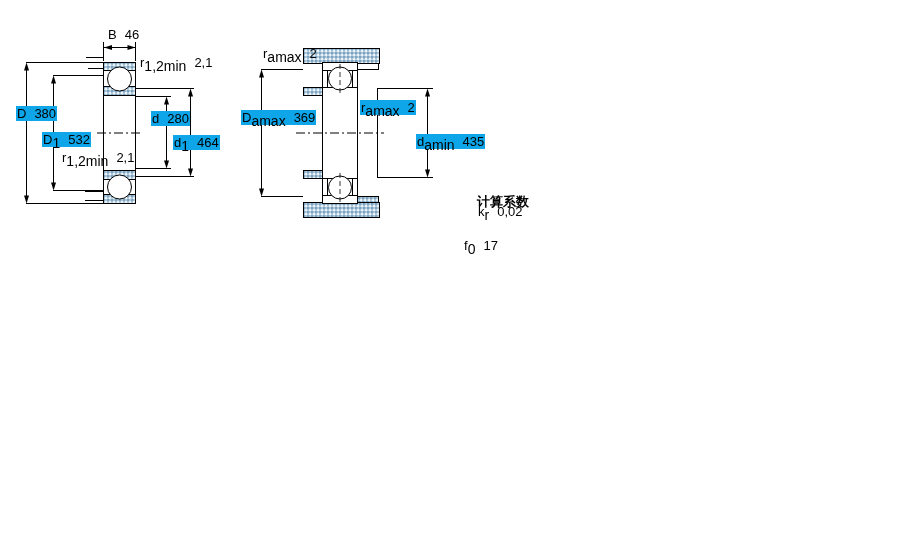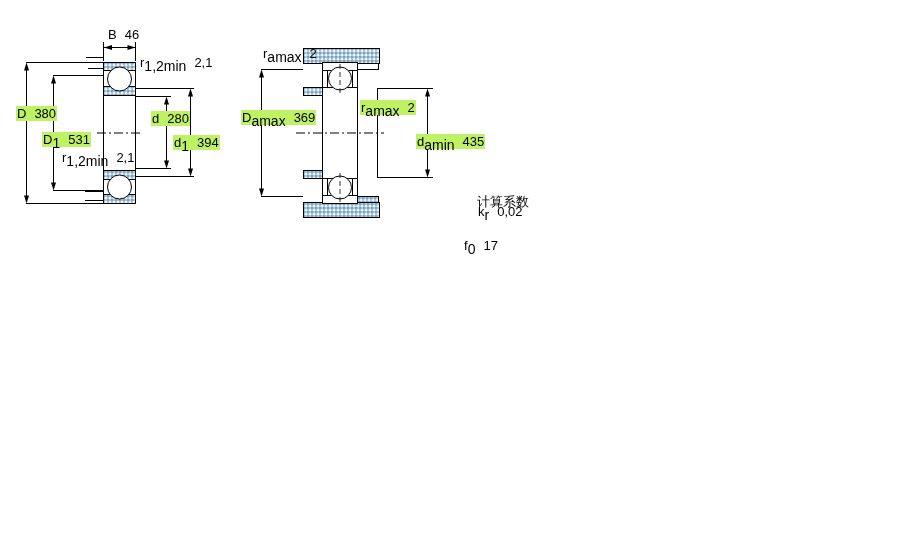--- a/index.html
+++ b/index.html
@@ -16,22 +16,22 @@
       radial-gradient(circle at 3px 3px, #e8f2f8 28%, rgba(0,0,0,0) 36%);
     background-size:4px 4px;
   }
   svg.draw{position:absolute;left:0;top:0;}
   .lbl{
     position:absolute;
     font-size:13px;line-height:14px;white-space:nowrap;color:#000;
   }
   .lbl .s{font-size:14px;position:relative;top:4px;margin-top:16px;}
   .lbl .v{margin-left:8px;}
-  .lbl.bg{background:#bef264;padding:0 1px;text-align:right;}
-  .lbl.bold{font-weight:normal;}
+  .lbl.bg{background:#0ea5e9;padding:0 1px;text-align:right;}
+  .lbl.bold{font-weight:bold;}
 </style>
 </head>
 <body>
 
 <div id="canvas">
 
   <div class="stip" style="left:103px;top:62px;width:33px;height:9px"></div>
   <div class="stip" style="left:103px;top:86px;width:33px;height:9px"></div>
   <div class="stip" style="left:103px;top:171px;width:33px;height:9px"></div>
   <div class="stip" style="left:103px;top:195px;width:33px;height:9px"></div>
@@ -160,27 +160,27 @@
       <path d="M427.5,177.5 l-2.5,-8 l5,0 z"></path>
     </g>
   </svg>
 
   <span class="lbl" style="left:108px;top:27px"><span class="m">B</span><span class="s"></span><span class="v">46</span></span>
 
   <span class="lbl" style="left:140px;top:55px"><span class="m">r</span><span class="s">1,2min</span><span class="v">2,1</span></span>
 
   <span class="lbl bg" style="left:16px;top:106px"><span class="m">D</span><span class="s"></span><span class="v">380</span></span>
 
-  <span class="lbl bg" style="left:42px;top:132px"><span class="m">D</span><span class="s">1</span><span class="v">531</span></span>
+  <span class="lbl bg" style="left:42px;top:132px"><span class="m">D</span><span class="s">1</span><span class="v">532</span></span>
 
   <span class="lbl" style="left:62px;top:150px"><span class="m">r</span><span class="s">1,2min</span><span class="v">2,1</span></span>
 
   <span class="lbl bg" style="left:151px;top:111px"><span class="m">d</span><span class="s"></span><span class="v">280</span></span>
 
-  <span class="lbl bg" style="left:173px;top:135px"><span class="m">d</span><span class="s">1</span><span class="v">394</span></span>
+  <span class="lbl bg" style="left:173px;top:135px"><span class="m">d</span><span class="s">1</span><span class="v">464</span></span>
 
   <span class="lbl" style="left:263px;top:46px"><span class="m">r</span><span class="s">amax</span><span class="v">2</span></span>
 
   <span class="lbl bg" style="left:241px;top:110px"><span class="m">D</span><span class="s">amax</span><span class="v">369</span></span>
 
   <span class="lbl bg" style="left:360px;top:100px"><span class="m">r</span><span class="s">amax</span><span class="v">2</span></span>
 
   <span class="lbl bg" style="left:416px;top:134px"><span class="m">d</span><span class="s">amin</span><span class="v">435</span></span>
 
   <div class="lbl bold" style="left:477px;top:195px">计算系数</div>

